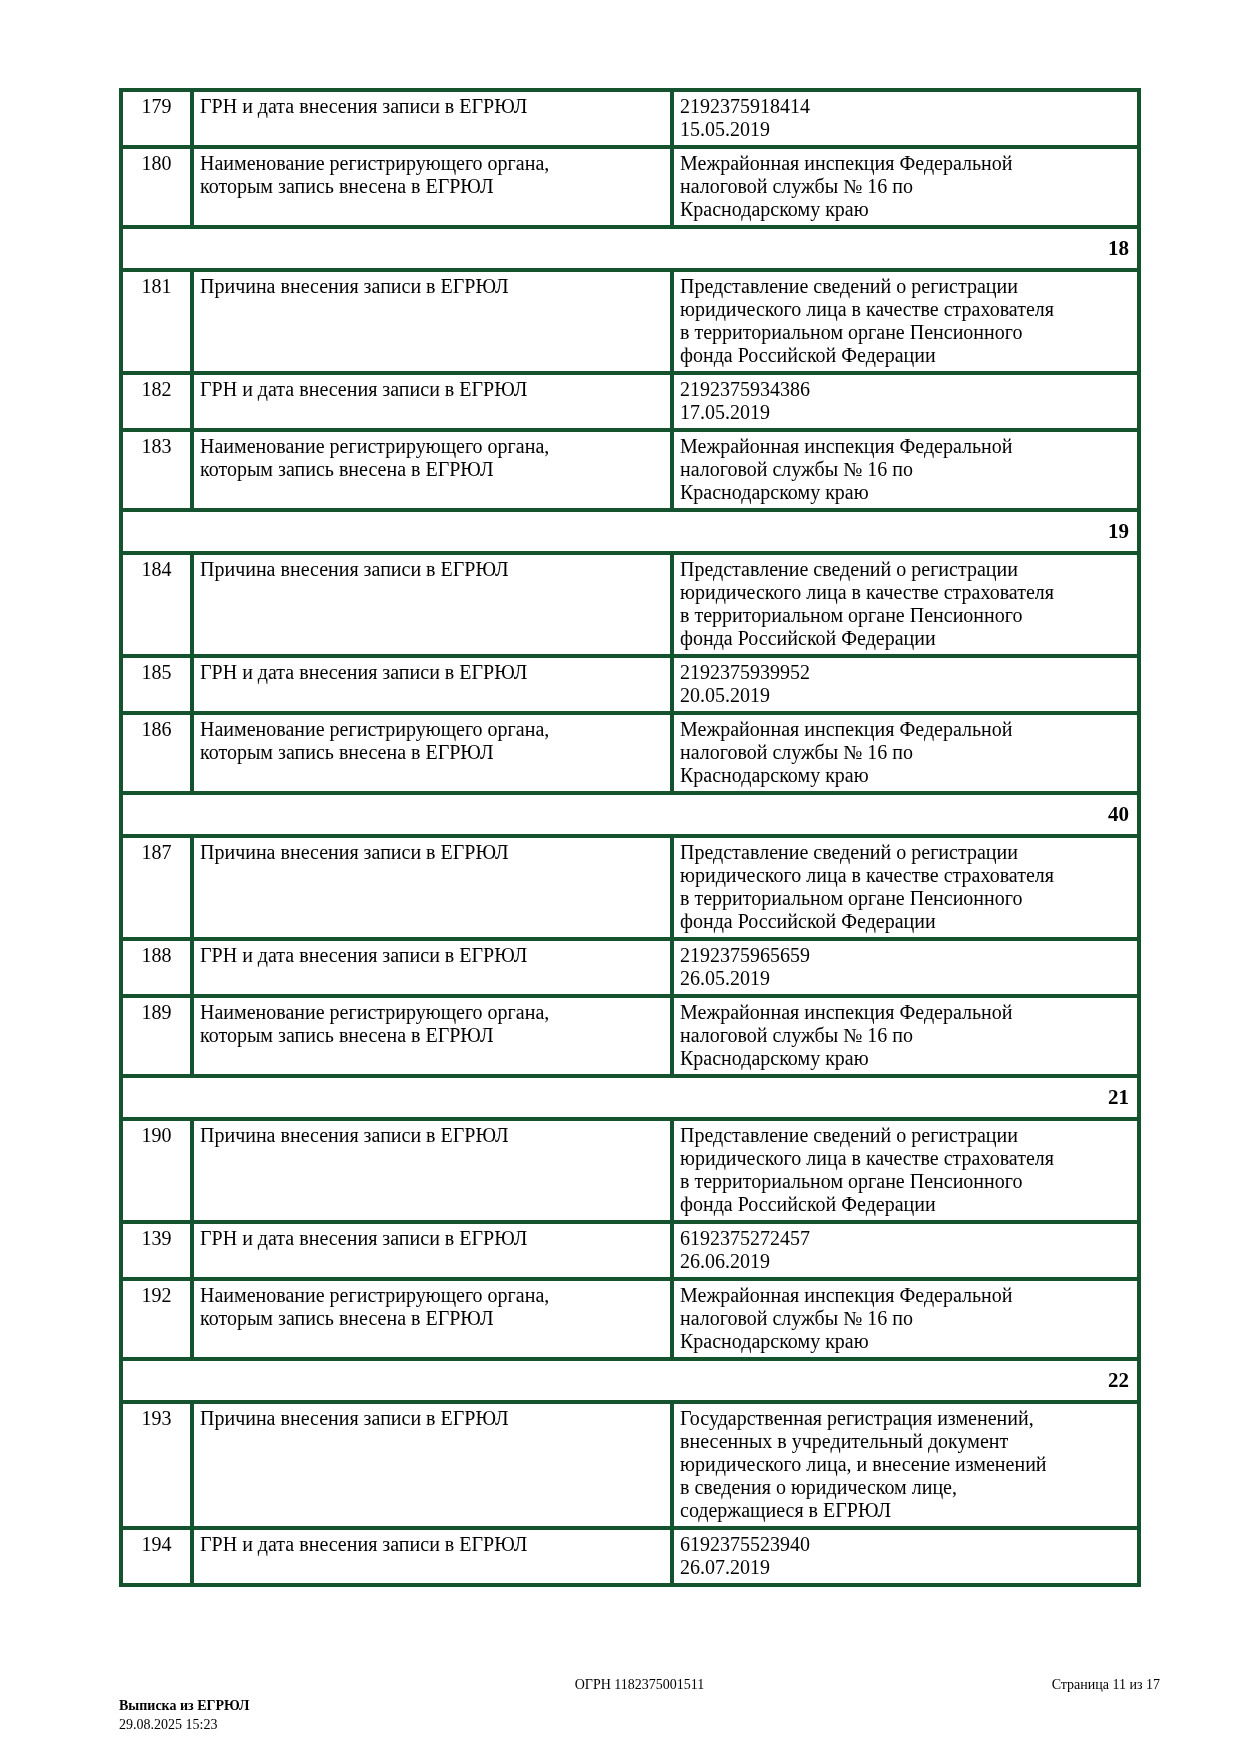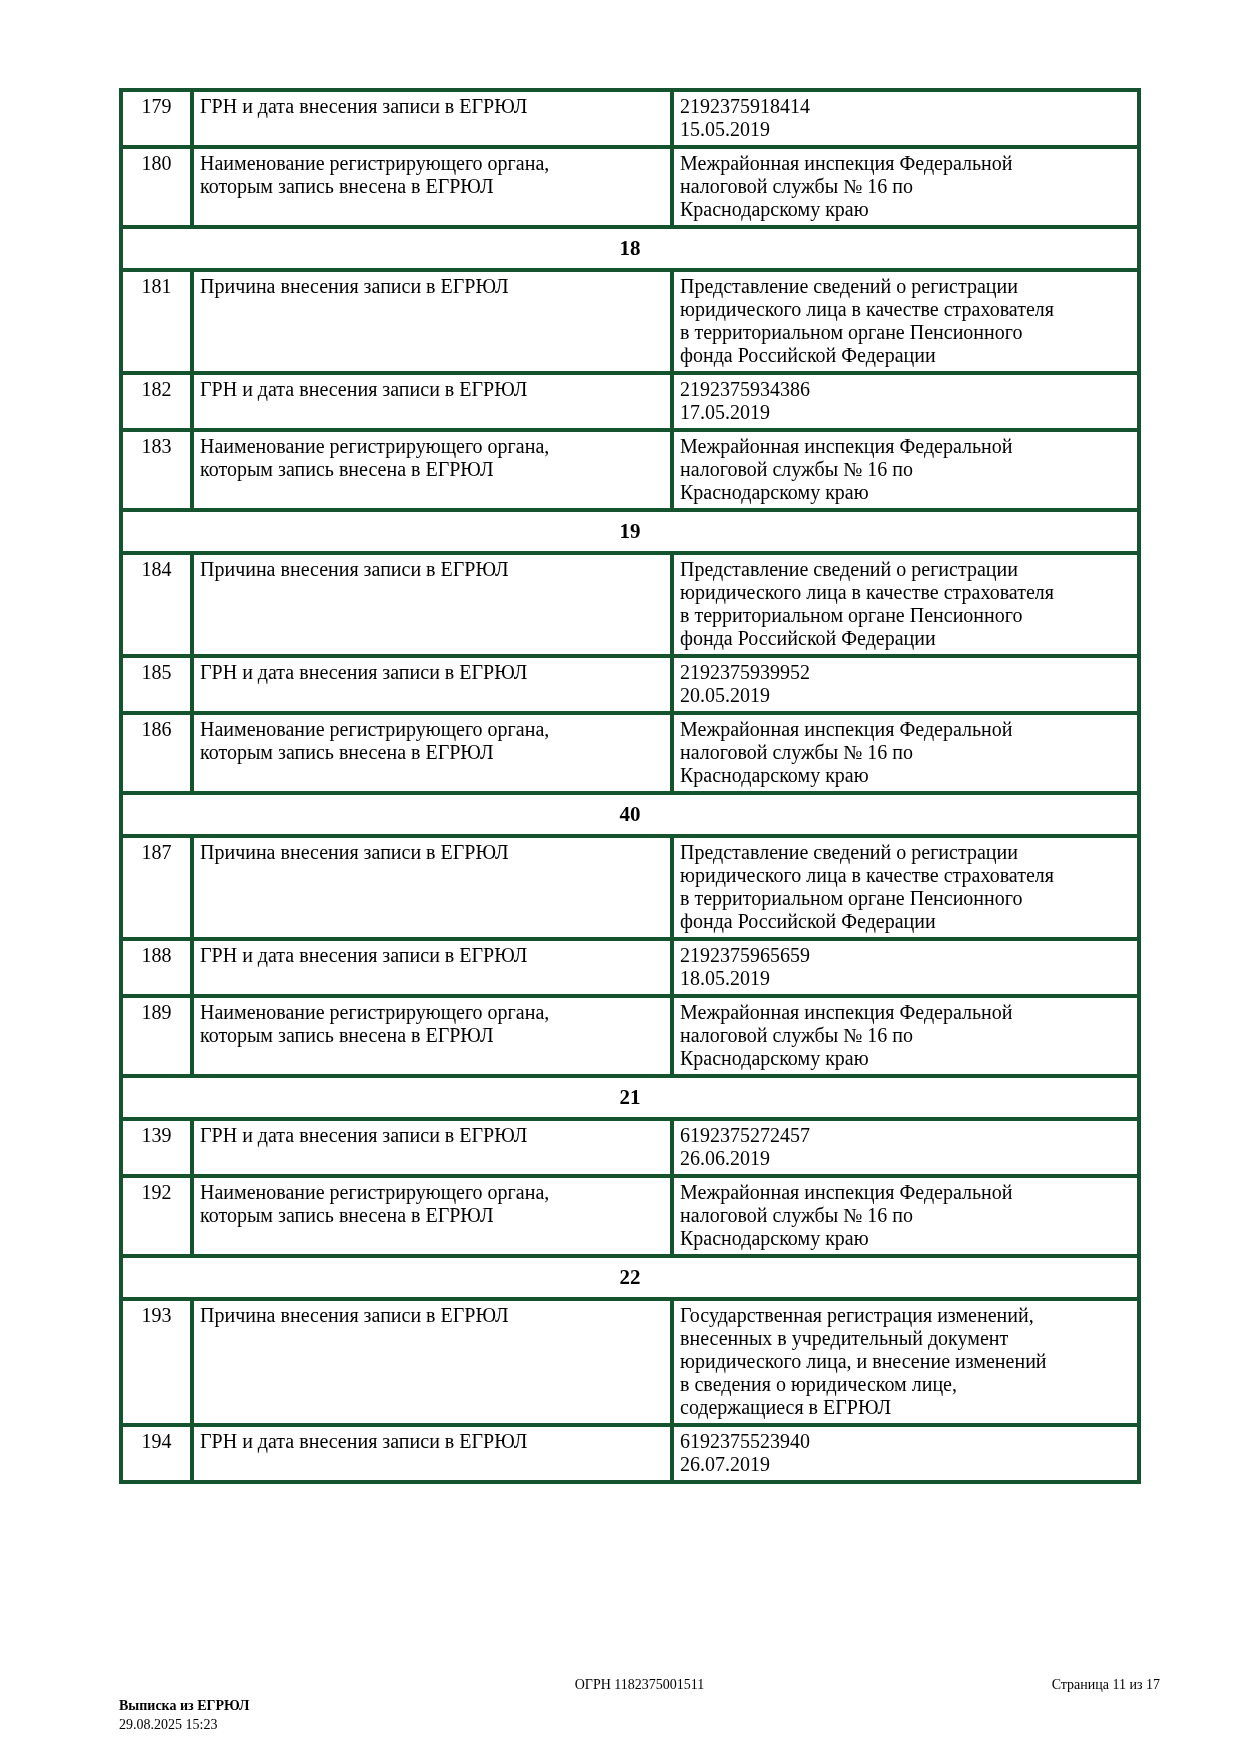--- a/index.html
+++ b/index.html
@@ -31,21 +31,21 @@
     padding: 3px 6px 4px 6px;
     white-space: pre-line;
   }
   .doc-table td.cell-num {
     text-align: center;
     padding-left: 2px;
     padding-right: 2px;
     white-space: normal;
   }
   .doc-table td.cell-section {
-    text-align: center;
+    text-align: right;
     font-weight: bold;
     font-size: 21px;
     padding: 8px;
     white-space: normal;
   }
   .footer {
     position: absolute;
     left: 119px;
     right: 80px;
     top: 1656px;
@@ -161,32 +161,40 @@
         <td class="cell-label">Причина внесения записи в ЕГРЮЛ</td>
         <td class="cell-value">Представление сведений о регистрации
 юридического лица в качестве страхователя
 в территориальном органе Пенсионного
 фонда Российской Федерации</td>
       </tr>
       <tr>
         <td class="cell-num">188</td>
         <td class="cell-label">ГРН и дата внесения записи в ЕГРЮЛ</td>
         <td class="cell-value">2192375965659
-18.05.2019</td>
+26.05.2019</td>
       </tr>
       <tr>
         <td class="cell-num">189</td>
         <td class="cell-label">Наименование регистрирующего органа,
 которым запись внесена в ЕГРЮЛ</td>
         <td class="cell-value">Межрайонная инспекция Федеральной
 налоговой службы № 16 по
 Краснодарскому краю</td>
       </tr>
       <tr>
         <td colspan="3" class="cell-section">21</td>
+      </tr>
+      <tr>
+        <td class="cell-num">190</td>
+        <td class="cell-label">Причина внесения записи в ЕГРЮЛ</td>
+        <td class="cell-value">Представление сведений о регистрации
+юридического лица в качестве страхователя
+в территориальном органе Пенсионного
+фонда Российской Федерации</td>
       </tr>
       <tr>
         <td class="cell-num">139</td>
         <td class="cell-label">ГРН и дата внесения записи в ЕГРЮЛ</td>
         <td class="cell-value">6192375272457
 26.06.2019</td>
       </tr>
       <tr>
         <td class="cell-num">192</td>
         <td class="cell-label">Наименование регистрирующего органа,

